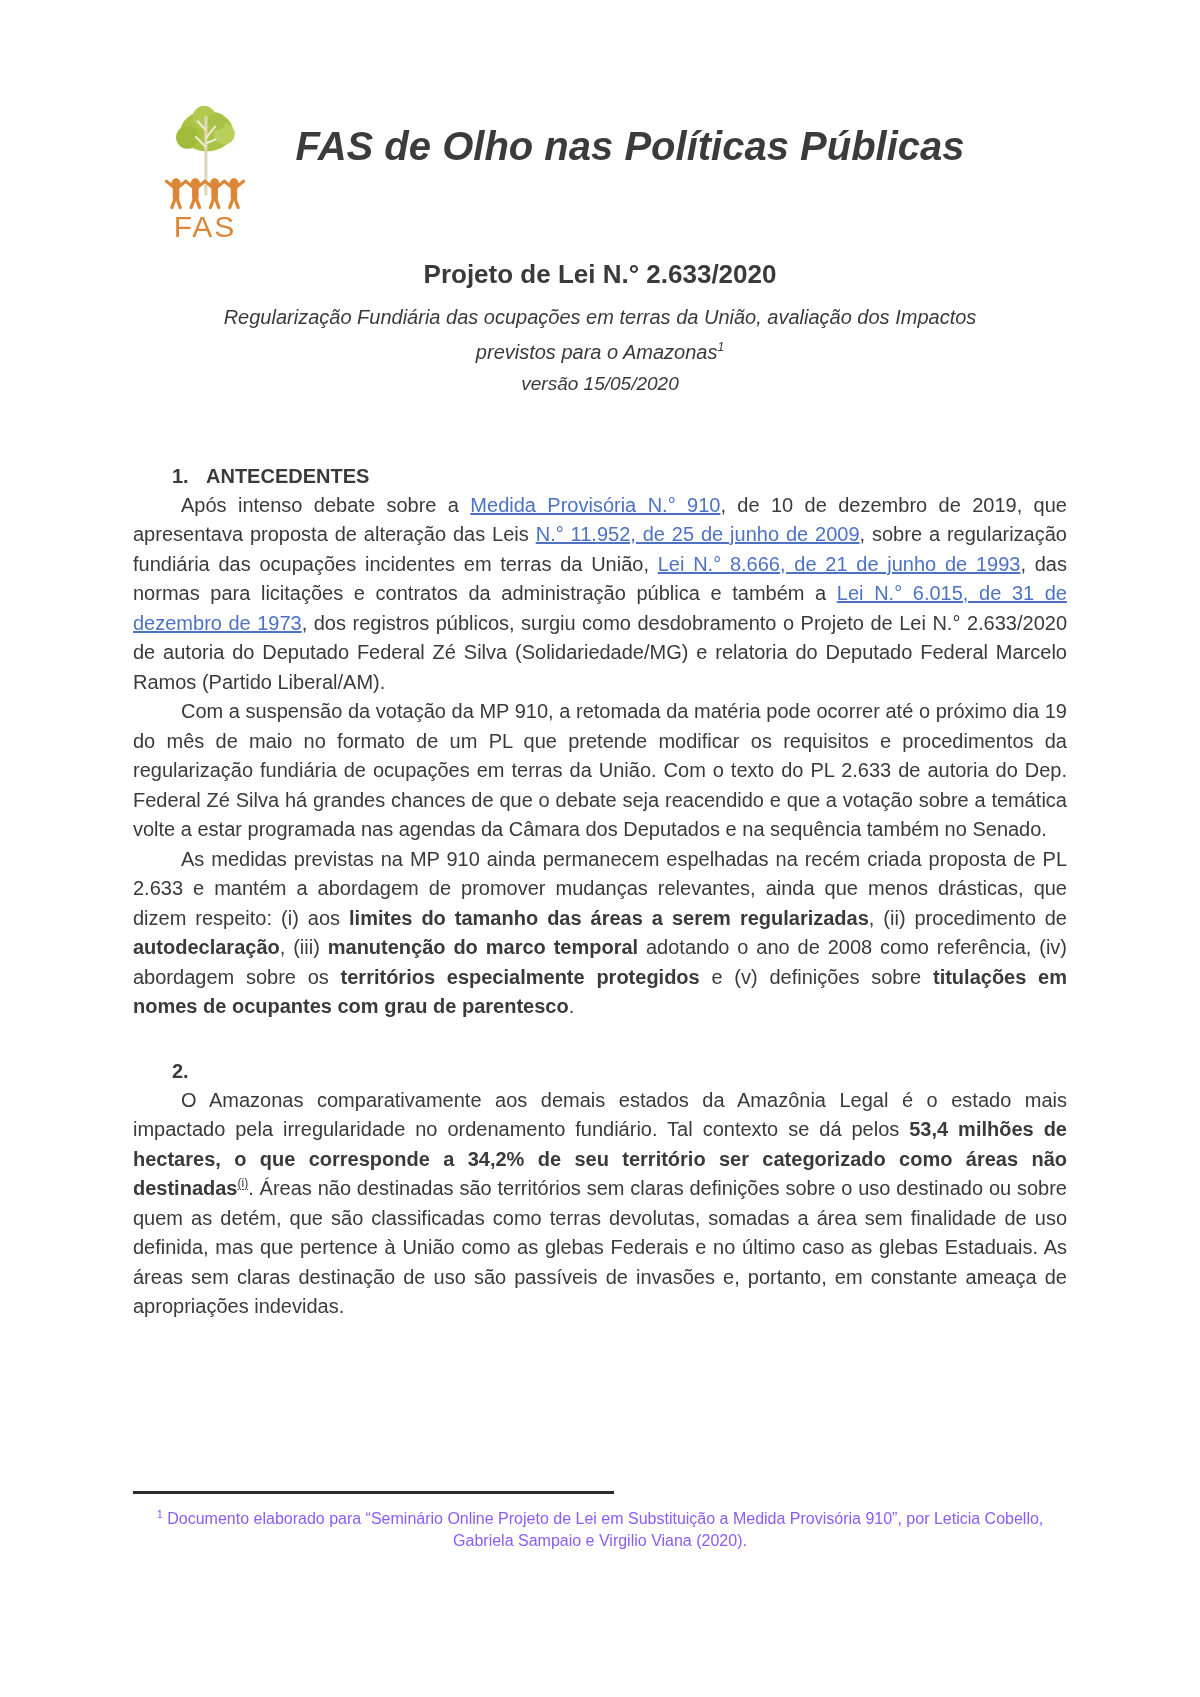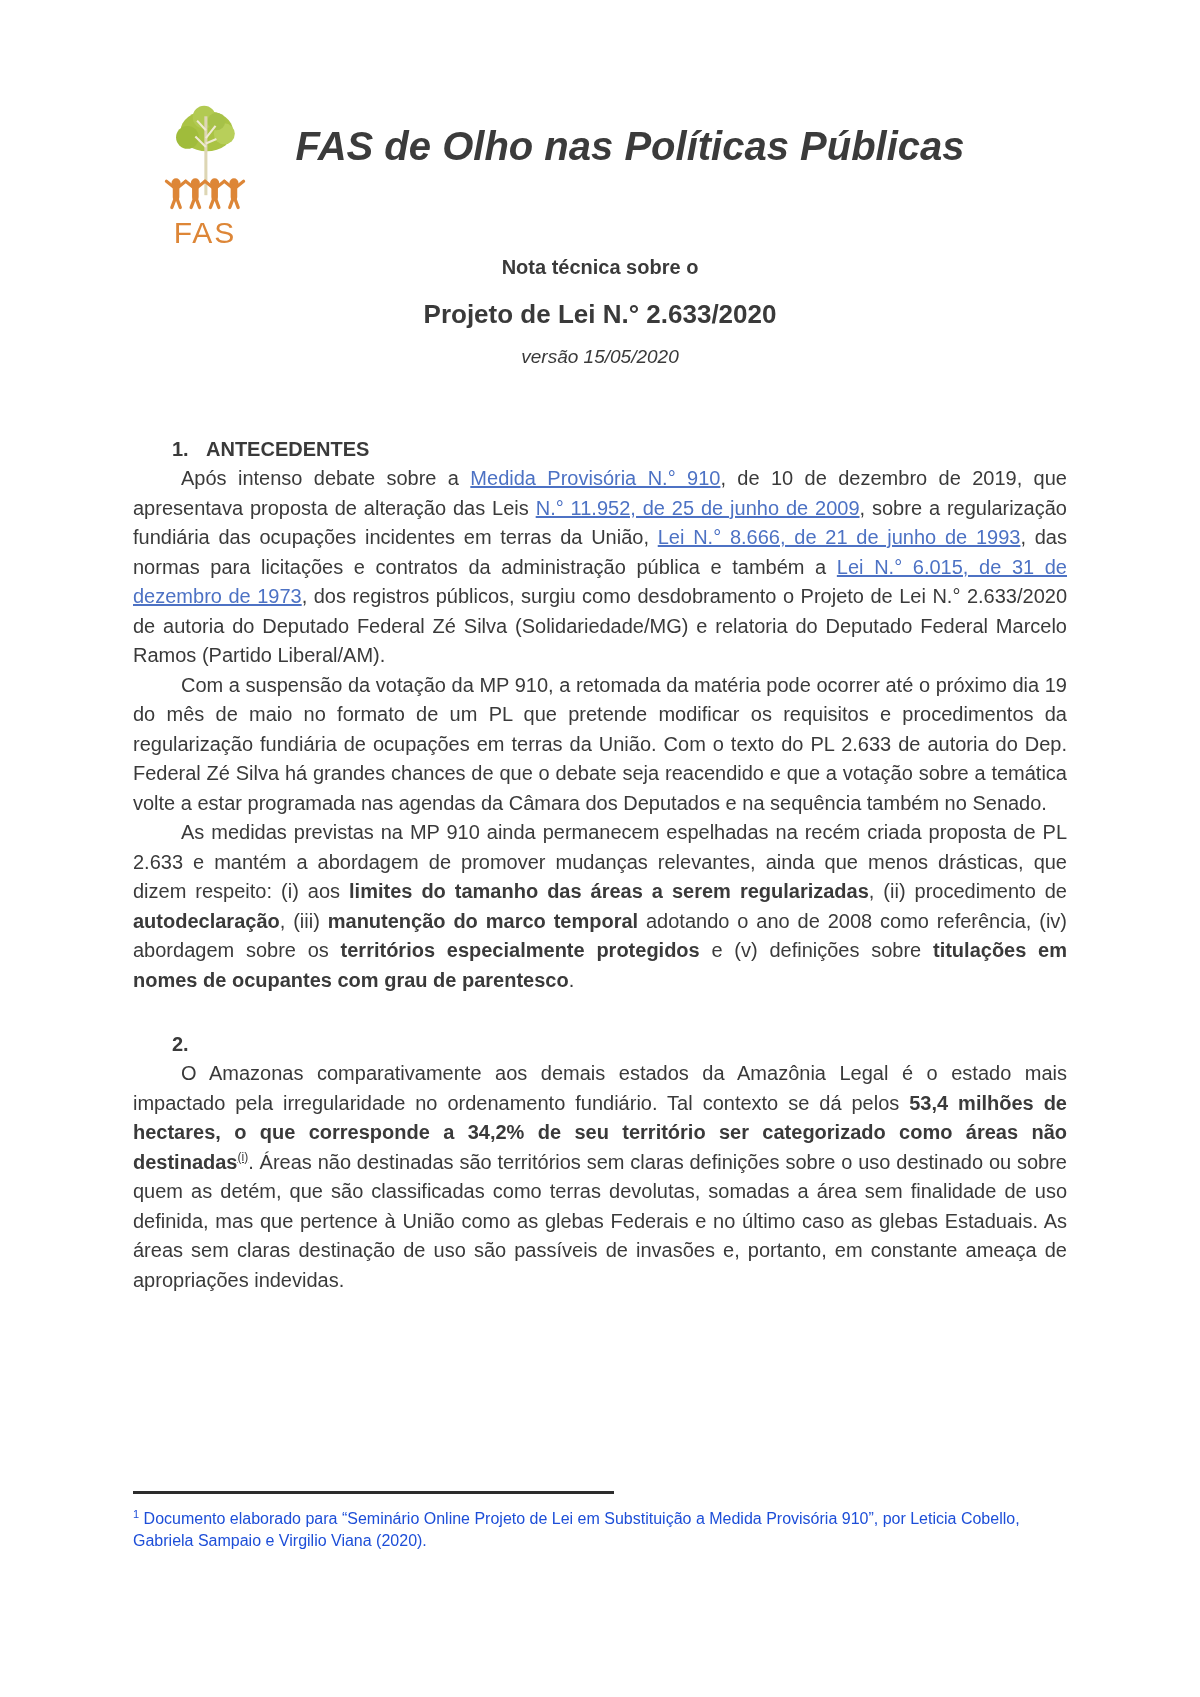--- a/index.html
+++ b/index.html
@@ -8,21 +8,21 @@
     font-family:"Liberation Sans","DejaVu Sans",sans-serif;
     color:var(--body-text,#3a3a3a); overflow:hidden;
   }
   .content { padding:0 133px; }
 
   
   .doc-header { position:relative; margin-top:104px; height:130px; }
   .logo { position:absolute; left:28px; top:0; width:88px; text-align:center; }
   .logo svg { display:block; margin:0 auto; }
   .logo-text {
-    font-size:30px; line-height:30px; letter-spacing:2px; margin-top:7px;
+    font-size:30px; line-height:30px; letter-spacing:2px; margin-top:1px;
     color:var(--logo-orange,#d98b3f); font-weight:400;
   }
   .doc-title {
     text-align:center; padding:16px 0 0 60px;
     font-weight:bold; font-style:italic; font-size:40px; line-height:52px;
     color:#3b3b3b;
   }
 
   
   .title-block { text-align:center; margin-top:18px; }
@@ -40,21 +40,21 @@
   section.sec2 { margin-top:34px; }
 
   .seg-plain { }
   .seg-bold { font-weight:bold; }
   .seg-link { color:var(--link-blue,#4d72c4); text-decoration:underline; }
   sup.seg-suplink { text-decoration:underline; font-size:12px; line-height:0; }
 
   
   .doc-footer { position:absolute; left:133px; right:133px; top:1491px; }
   .foot-rule { width:481px; border-top:3px solid #2c2c2c; margin:0 0 9px 0; }
-  .footnote { font-size:16px; line-height:22px; color:#1d4ed8; }
+  .footnote { font-size:16px; line-height:22px; color:#8b5cf6;text-align:center; }
   .footnote sup { font-size:11px; }
 </style>
 </head>
 <body>
 
 <div class="page">
   <div class="content">
 
     <div class="doc-header">
       <div class="logo">
@@ -96,22 +96,25 @@
           </g>
         </svg>
         <div class="logo-text">FAS</div>
       </div>
       <div class="doc-title">
         <div>FAS de Olho nas Políticas Públicas</div>
       </div>
     </div>
 
     <div class="title-block">
-      <div class="pre-title">Nota técnica sobre o</div>
       <div class="main-title">Projeto de Lei N.° 2.633/2020</div>
+      <div class="subtitle">
+        <span>Regularização Fundiária das ocupações em terras da União, avaliação dos Impactos</span><br>
+        <span>previstos para o Amazonas</span><sup>1</sup>
+      </div>
       <div class="version">versão 15/05/2020</div>
     </div>
 
     <div class="doc-main">
       <section class="sec1">
         <div class="sec-heading">
           <span class="sec-num">1.</span>
           <span class="sec-title">ANTECEDENTES</span>
         </div>
         <p class="body-par"><span class="seg-plain">Após intenso debate sobre a </span><span class="seg-link">Medida Provisória N.° 910</span><span class="seg-plain">, de 10 de dezembro de 2019, que apresentava proposta de alteração das Leis </span><span class="seg-link">N.° 11.952, de 25 de junho de 2009</span><span class="seg-plain">, sobre a regularização fundiária das ocupações incidentes em terras da União, </span><span class="seg-link">Lei N.° 8.666, de 21 de junho de 1993</span><span class="seg-plain">, das normas para licitações e contratos da administração pública e também a </span><span class="seg-link">Lei N.° 6.015, de 31 de dezembro de 1973</span><span class="seg-plain">, dos registros públicos, surgiu como desdobramento o Projeto de Lei N.° 2.633/2020 de autoria do Deputado Federal Zé Silva (Solidariedade/MG) e relatoria do Deputado Federal Marcelo Ramos (Partido Liberal/AM).</span></p>

